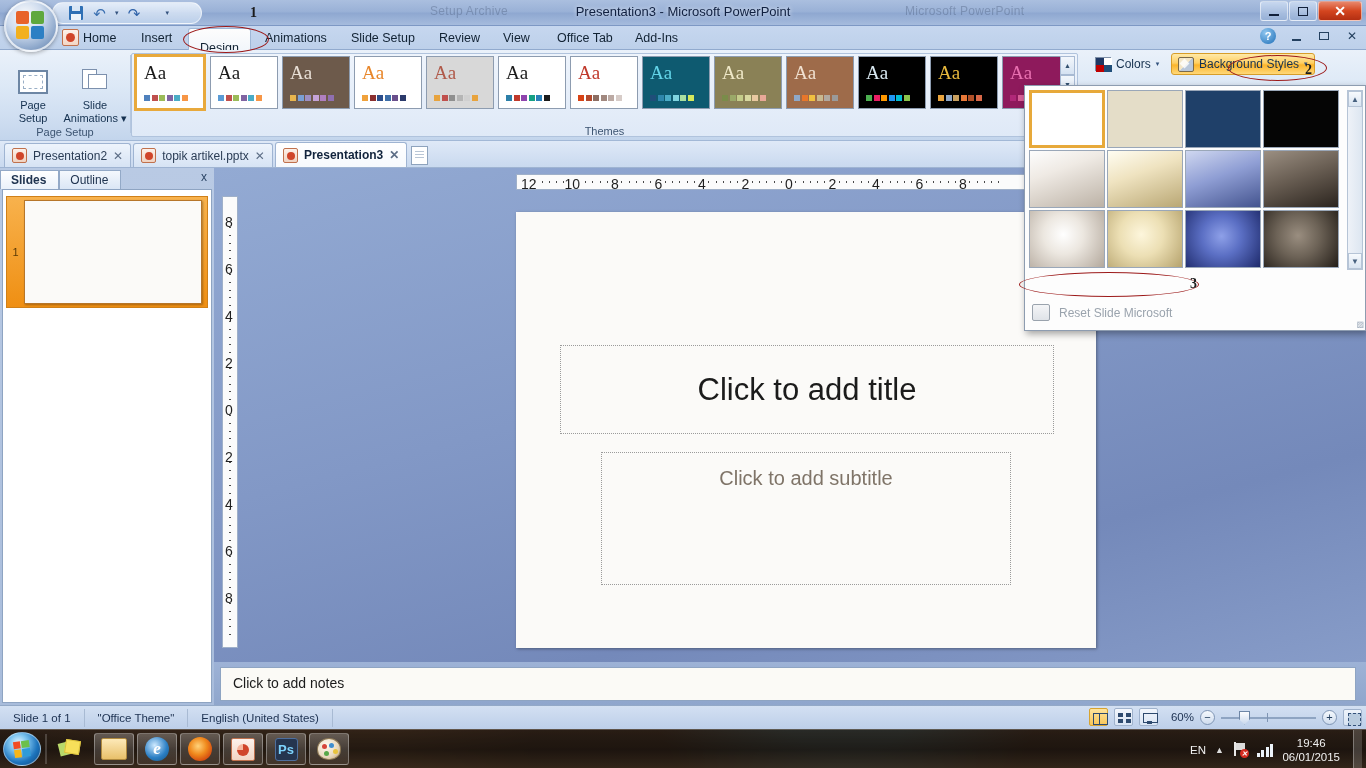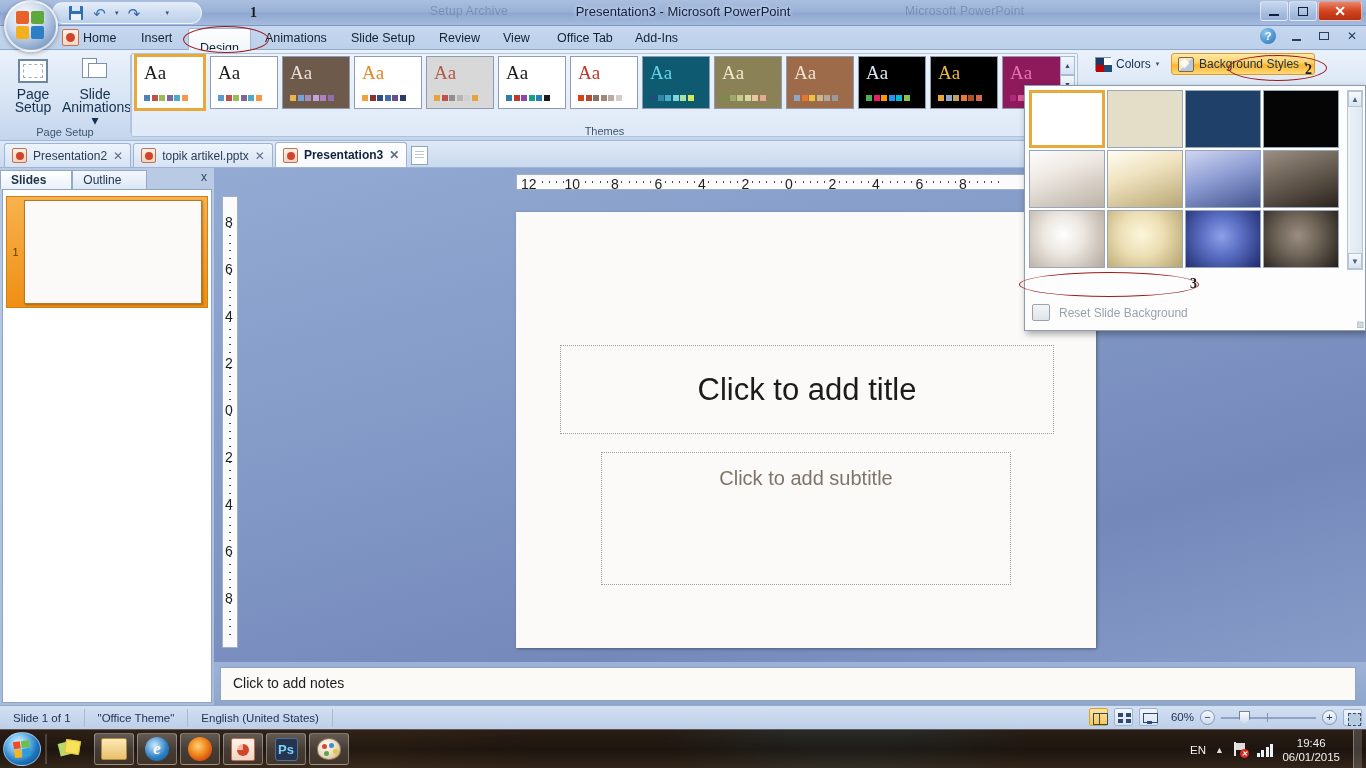--- a/index.html
+++ b/index.html
@@ -127,22 +127,22 @@
     border-bottom: 1px solid #a2b8d6;
   }
   .group { position: absolute; top: 0; height: 90px; }
   .group-title {
     position: absolute; bottom: 2px; left: 0; right: 0; text-align: center;
     font-size: 11px; color: #3c5471;
   }
   .group-sep { position: absolute; top: 5px; width: 1px; height: 78px; background: rgba(255,255,255,.85); border-left: 1px solid #b5c7e0; }
 
   .bigbtn {
-    position: absolute; width: 58px; top: 4px; text-align: center;
-    font-size: 14px; color: #14304f; line-height: 13px;
+    position: absolute; width: 58px; top: 15px; text-align: center;
+    font-size: 11px; color: #14304f; line-height: 13px;
   }
   .bigbtn .ic { height: 34px; display: flex; align-items: center; justify-content: center; }
   .pagesetup-ico { width: 30px; height: 24px; border: 2px solid #6d86a4; background: #fff; position: relative; }
   .pagesetup-ico:after { content:""; position:absolute; inset:3px; border:1px dashed #9aafc6; }
   .slideor-ico { width: 26px; height: 26px; position: relative; }
   .slideor-ico .p1 { position:absolute; left:0; top:0; width:15px; height:20px; background:#fff; border:1px solid #7c90ad; }
   .slideor-ico .p2 { position:absolute; left:6px; top:5px; width:19px; height:15px; background:#fff; border:1px solid #7c90ad; }
 
   
   .themes-area {
@@ -264,21 +264,21 @@
   }
   .newtab-ico:after { content:""; position:absolute; left:3px; top:4px; right:3px; height:1px; box-shadow:0 3px 0 #b9c6d6, 0 6px 0 #b9c6d6; background:#b9c6d6; }
 
   
   .leftpanel {
     position: absolute; left: 0; top: 168px; width: 214px; height: 537px;
     background: linear-gradient(180deg,#b9cae4,#a8bcdb);
   }
   .panel-tabs { position: absolute; left: 0; top: 0; width: 214px; height: 21px; display: flex; align-items: flex-end; }
   .ptab {
-    height: 19px; padding: 0 25px 0 10px; display: flex; align-items: center; font-size: 12px;
+    height: 19px; padding: 0 12px 0 10px; display: flex; align-items: center; font-size: 12px;
     background: linear-gradient(180deg,#f4f8fd,#dbe6f5); border: 1px solid #93a9c7; border-bottom: none;
     color: #203450;
   }
   .ptab.active { font-weight: bold; background: linear-gradient(180deg,#ffffff,#eaf1fa); }
   .ptab-close { position: absolute; right: 7px; top: 2px; font-size: 12px; color: #2b4straight; color:#2b4565; }
   .slidelist {
     position: absolute; left: 2px; top: 21px; width: 210px; height: 514px;
     background: #ffffff; border: 1px solid #8ea4c2;
   }
   .slide-item {
@@ -729,21 +729,21 @@
         <div class="bgsw" style="background: radial-gradient(circle at 45% 42%, rgb(253, 246, 220) 0%, rgb(236, 223, 180) 42%, rgb(181, 162, 108) 100%);"></div>
         <div class="bgsw" style="background: radial-gradient(circle at 48% 45%, rgb(142, 160, 232) 0%, rgb(91, 111, 196) 40%, rgb(30, 42, 107) 100%);"></div>
         <div class="bgsw" style="background: radial-gradient(circle at 46% 44%, rgb(154, 142, 128) 0%, rgb(109, 99, 87) 42%, rgb(36, 30, 24) 100%);"></div>
       </div>
     <div class="bgmenu-vscroll">
       <span>▲</span>
       <span>▼</span>
     </div>
     <div class="menu-item disabled" style="top:215px;">
       <span class="mi-ico reset"></span>
-      <span>Reset Slide Background</span>
+      <span>Reset Slide Microsoft</span>
     </div>
     <div class="bgmenu-grip">▨</div>
   </div>
 
   <div class="doctabs">
     <div class="doctab">
       <span class="doctab-ico"></span>
       <span>Presentation2</span>
       <span class="x">✕</span>
     </div>

